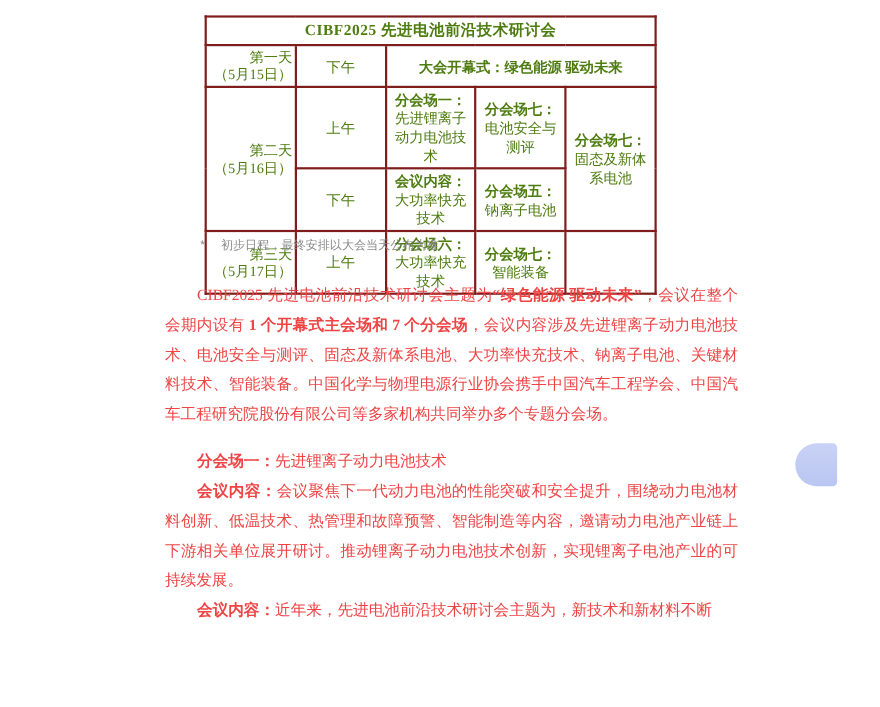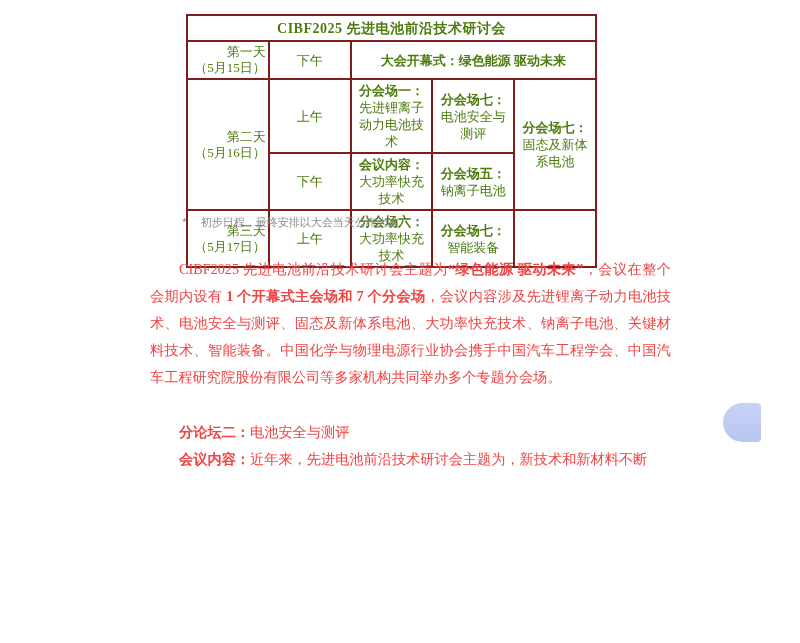--- a/index.html
+++ b/index.html
@@ -139,20 +139,21 @@
       </tr>
     </tbody>
       </table>
   </div>
 
   <div class="footnote">*  初步日程，最终安排以大会当天公布为准</div>
 
   <div class="body-text">
     <p class="para"><span>CIBF2025 先进电池前沿技术研讨会主题为</span><span class="bold">“绿色能源 驱动未来”</span><span>，会议在整个会期内设有 </span><span class="bold">1 个开幕式主会场和 7 个分会场</span><span>，会议内容涉及先进锂离子动力电池技术、电池安全与测评、固态及新体系电池、大功率快充技术、钠离子电池、关键材料技术、智能装备。中国化学与物理电源行业协会携手中国汽车工程学会、中国汽车工程研究院股份有限公司等多家机构共同举办多个专题分会场。</span></p>
 
+    <p class="sec-heading sec1-heading"><span class="sec-label">分会场一：</span><span>先进锂离子动力电池技术</span></p>
+    <p class="para"><span class="sec-label">会议内容：</span><span>会议聚焦下一代动力电池的性能突破和安全提升，围绕动力电池材料创新、低温技术、热管理和故障预警、智能制造等内容，邀请动力电池产业链上下游相关单位展开研讨。推动锂离子动力电池技术创新，实现锂离子电池产业的可持续发展。</span></p>
 
-    <p class="sec-heading sec2-heading"><span class="sec-label">分论坛二：</span><span>电池安全与测评</span></p>
     <p class="para"><span class="sec-label">会议内容：</span><span>近年来，先进电池前沿技术研讨会主题为，新技术和新材料不断</span></p>
   </div>
 
   <div class="floating-handle"></div>
 
 </div>
 
 </body></html>

